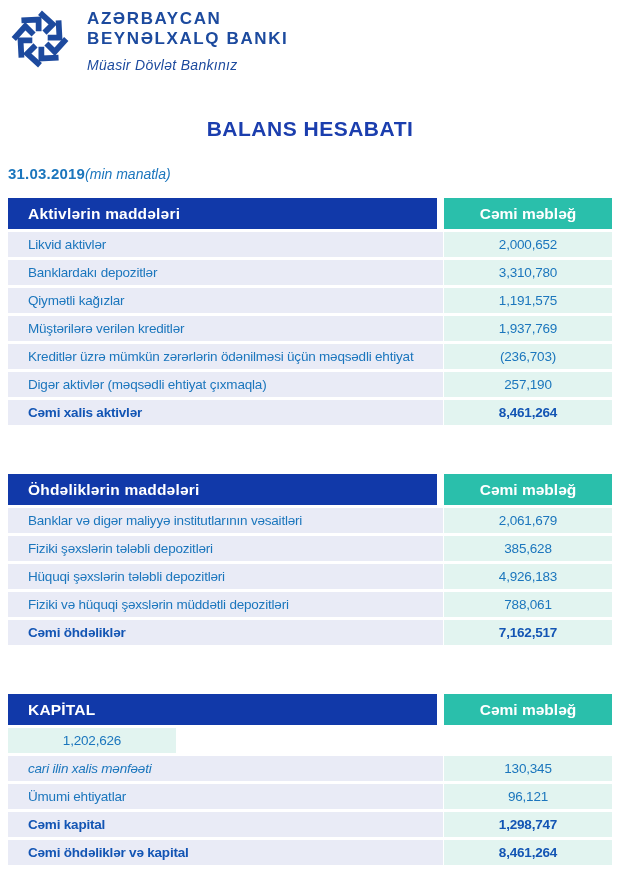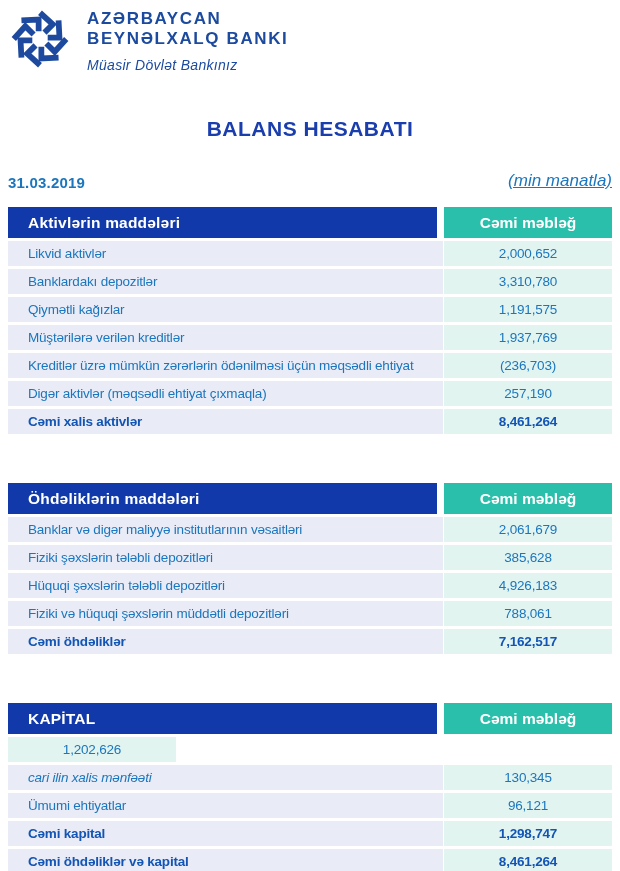--- a/index.html
+++ b/index.html
@@ -36,25 +36,25 @@
 
   
   .report-title{
     margin-top:44px;text-align:center;
     color:var(--title-blue);font-weight:bold;font-size:21px;
     letter-spacing:0.5px;
   }
 
   
   .meta-row{
-    display:flex;justify-content:space-between;align-items:flex-end;
-    margin-top:30px;margin-bottom:6px;
+    display:flex;justify-content:flex-start;align-items:flex-end;
+    margin-top:24px;margin-bottom:6px;
   }
   .meta-date{color:var(--text-blue);font-size:15px;font-weight:bold;letter-spacing:0.2px;}
-  .meta-unit{color:var(--text-blue);font-size:17px;font-style:italic;text-decoration:underline;}
+  .meta-unit{color:var(--text-blue);font-size:14px;font-style:italic;}
 
   
   .btable{width:100%;margin-top:16px;}
   .btable + .btable{margin-top:49px;}
   .thead{display:flex;gap:7px;height:31px;margin-bottom:3px;}
   .th{display:flex;align-items:center;color:#ffffff;}
   .th-label{
     flex:1;background:var(--header-blue);
     padding-left:20px;font-size:15.5px;font-weight:600;letter-spacing:0.2px;
   }

